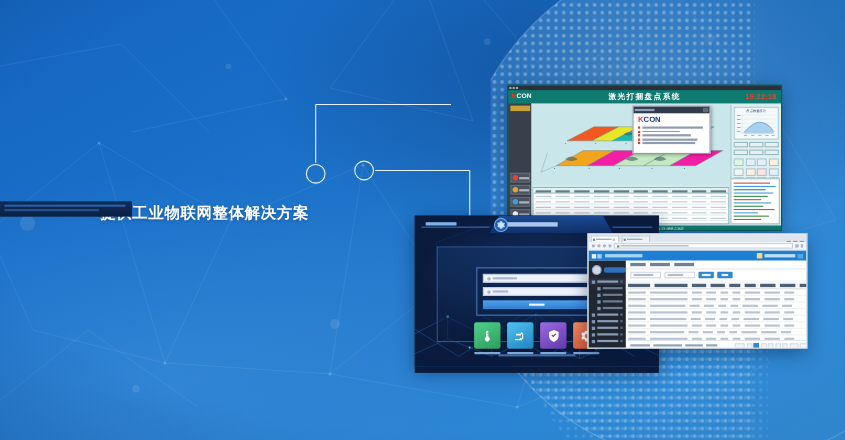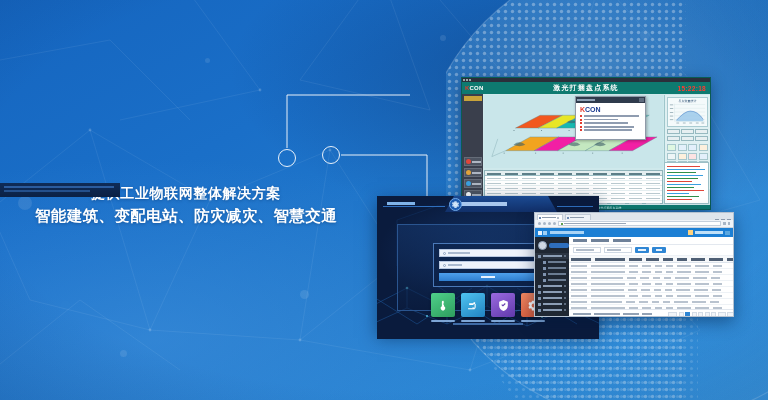--- a/index.html
+++ b/index.html
@@ -326,21 +326,20 @@
       <path d="M287 95 L410 95"></path>
       <circle cx="287" cy="158" r="8.5"></circle>
       <path d="M341 155 L427 155"></path>
       <path d="M427 155 L427 200"></path>
       <circle cx="331" cy="155" r="8.5"></circle>
     </g>
   </svg>
 
   <div class="subwrap">
     <div class="sub-lead">提供工业物联网整体解决方案</div>
-    <div class="sub-line">智能建筑、变配电站、防灾减灾、智慧交通</div>
   </div>
 
   <div class="scr-laser">
     <div class="lz-topbar">
       <div class="dots">
           <i></i>
           <i></i>
           <i></i>
         </div>
     </div>

